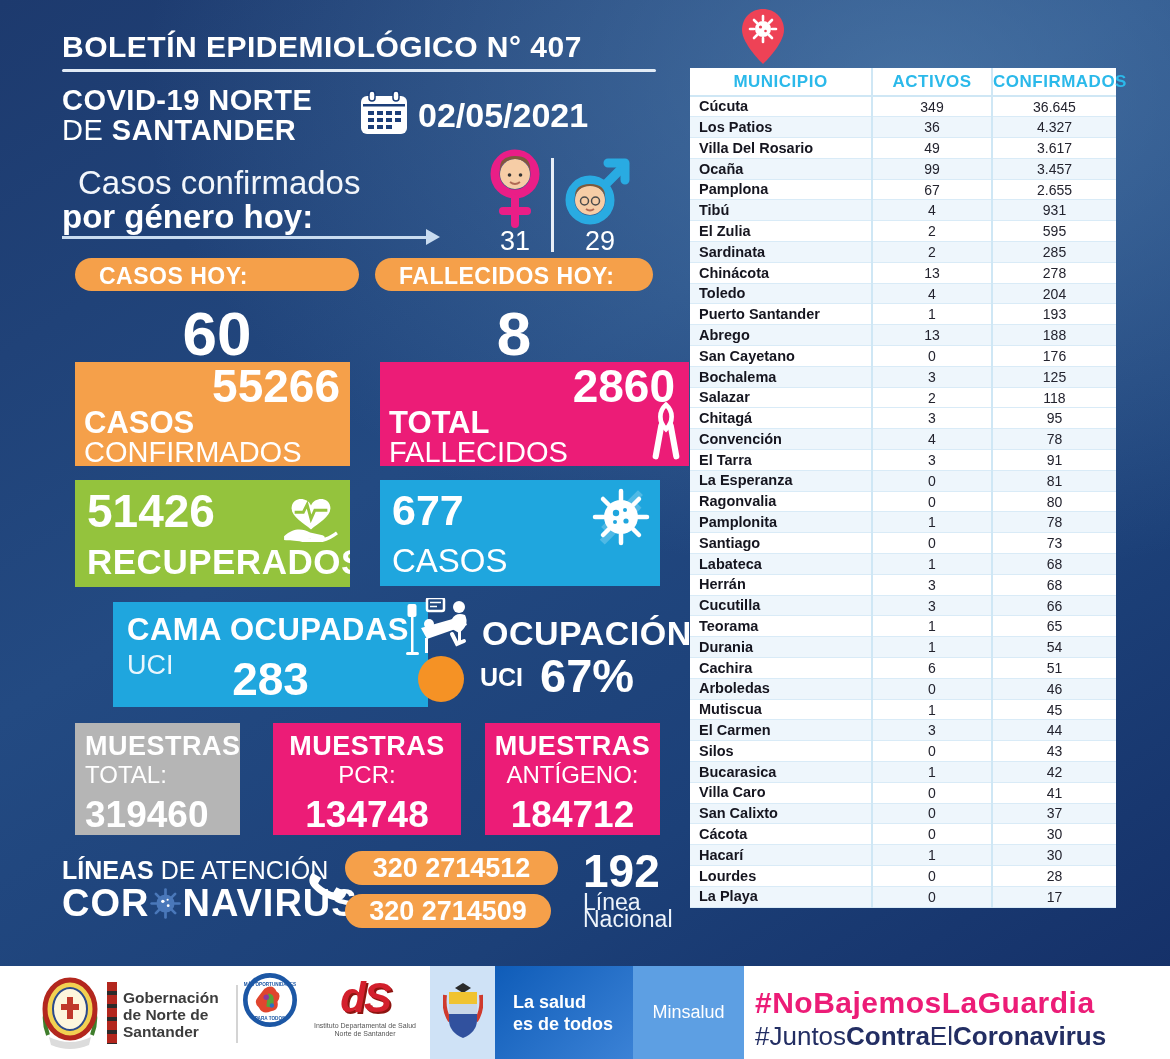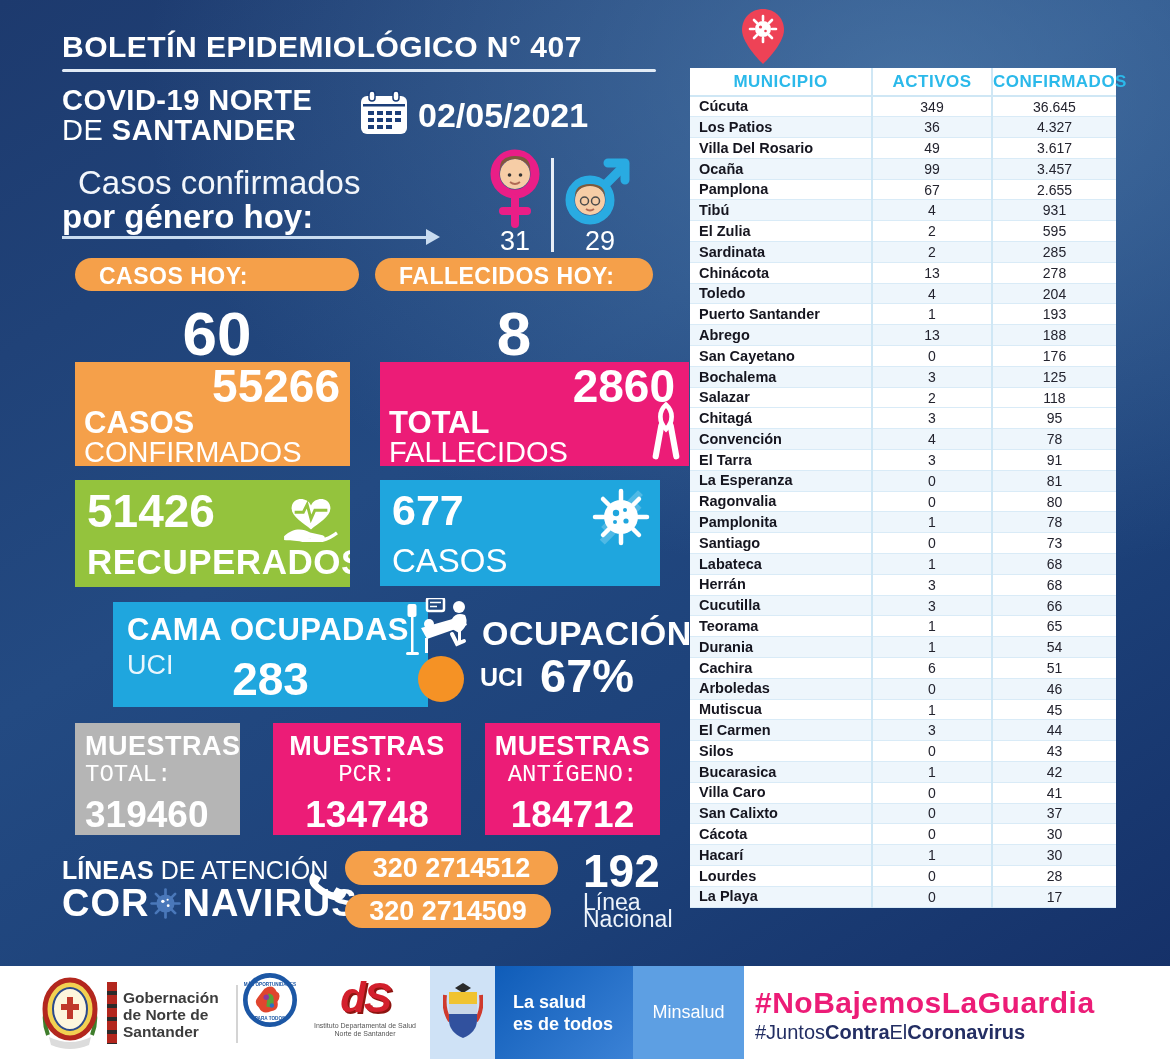--- a/index.html
+++ b/index.html
@@ -72,21 +72,21 @@
   .occ-label { left:482px; top:614px; font-size:34px; font-weight:800; color:#fff; letter-spacing:.5px; }
   .occ-circle { left:418px; top:656px; width:46px; height:46px; border-radius:50%; background:#f59225; }
   .occ-unit { left:480px; top:663px; font-size:25px; font-weight:800; color:#fff; }
   .occ-value { left:540px; top:648px; font-size:47px; font-weight:800; color:#fff; }
 
   .samplebox { top:723px; height:112px; color:#fff; }
   .box-sample-total { left:75px; width:165px; background:#b5b5b5; }
   .box-sample-pcr { left:273px; width:188px; background:#ec1c77; text-align:center; }
   .box-sample-ant { left:485px; width:175px; background:#ec1c77; text-align:center; }
   .samplebox .t { font-size:27px; font-weight:800; padding-top:8px; letter-spacing:.5px; }
-  .samplebox .s { font-size:24px; font-weight:400; line-height:26px;font-family:Liberation Mono, monospace; }
+  .samplebox .s { font-size:24px; font-weight:400; line-height:26px; }
   .samplebox .v { font-size:37px; font-weight:800; padding-top:6px; }
   .box-sample-total .t, .box-sample-total .s, .box-sample-total .v { padding-left:10px; }
 
   .hot-label { left:62px; top:856px; font-size:25px; color:#fff; }
   .hot-label .bold { font-weight:800; }
   .hot-label .lite { font-weight:400; }
   .hot-brand { left:62px; top:882px; font-size:38px; font-weight:800; color:#fff; letter-spacing:1px; }
   .virus-o { display:inline-block; width:31px; height:31px; vertical-align:-3px; margin:0 1px; }
   .phone-icon { left:304px; top:868px; width:42px; height:42px; transform:rotate(-14deg); }
   .phone-pill { background:#f5a04a; border-radius:17px; height:34px; color:#fff; font-weight:800; font-size:27px; line-height:34px; text-align:center; }
@@ -117,21 +117,21 @@
   .ids-logo { left:320px; top:974px; width:90px; text-align:center; }
   .ids-logo .ds { font-size:42px; font-weight:800; font-style:italic; color:#d31f2c; text-shadow:2px 2px 0 #8e1410; letter-spacing:-2px; }
   .ids-caption { left:305px; top:1022px; width:120px; text-align:center; font-size:7px; color:#555; line-height:8px; }
   .coat-block { left:430px; top:966px; width:65px; height:93px; background:#cfe2f6; display:flex; align-items:center; justify-content:center; }
   .coat { width:40px; height:62px; }
   .slogan-block { left:495px; top:966px; width:138px; height:93px; background:linear-gradient(135deg,#0f5cb8,#3b82d6); display:flex; flex-direction:column; justify-content:center; padding-left:18px; }
   .slogan-block div { color:#fff; font-size:18px; font-weight:700; line-height:22px; }
   .ministry-block { left:633px; top:966px; width:111px; height:93px; background:#5d9fe3; display:flex; align-items:center; justify-content:center; }
   .ministry-block div { color:#fff; font-size:18px; font-weight:400; }
   .hashtag-1 { left:755px; top:986px; font-size:30px; font-weight:800; color:#ec1c77; letter-spacing:.5px; }
-  .hashtag-2 { left:755px; top:1021px; font-size:20px; color:#232e63;text-align:right; }
+  .hashtag-2 { left:755px; top:1021px; font-size:26px; color:#232e63;text-align:right; }
   .hashtag-2 .n { font-weight:400; } .hashtag-2 .b { font-weight:800; }
 </style>
 </head>
 <body>
 
 <div class="poster">
 
   <div class="abs main-title">BOLETÍN EPIDEMIOLÓGICO N° 407</div>
   <div class="abs title-underline"></div>
 

